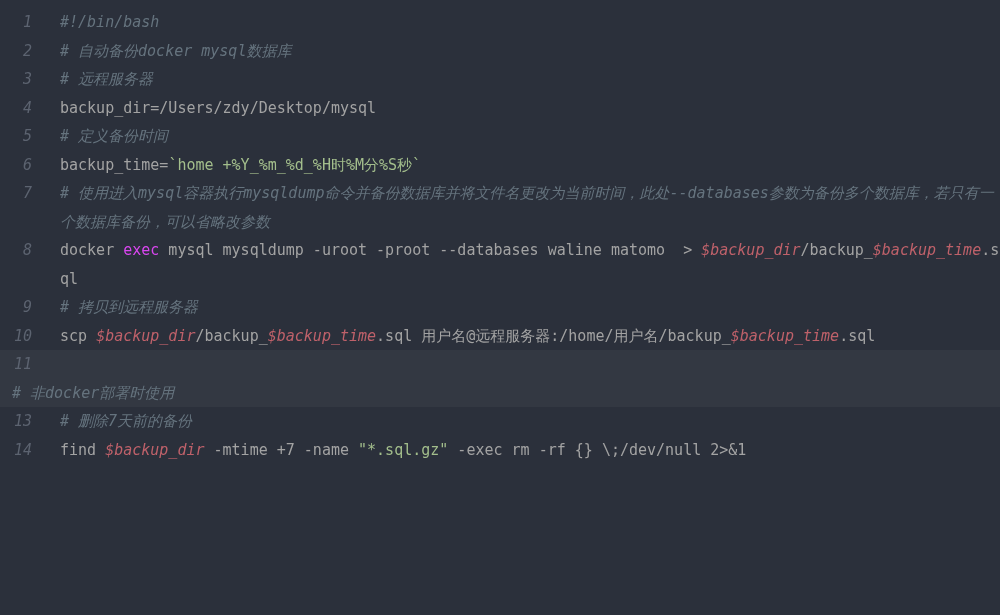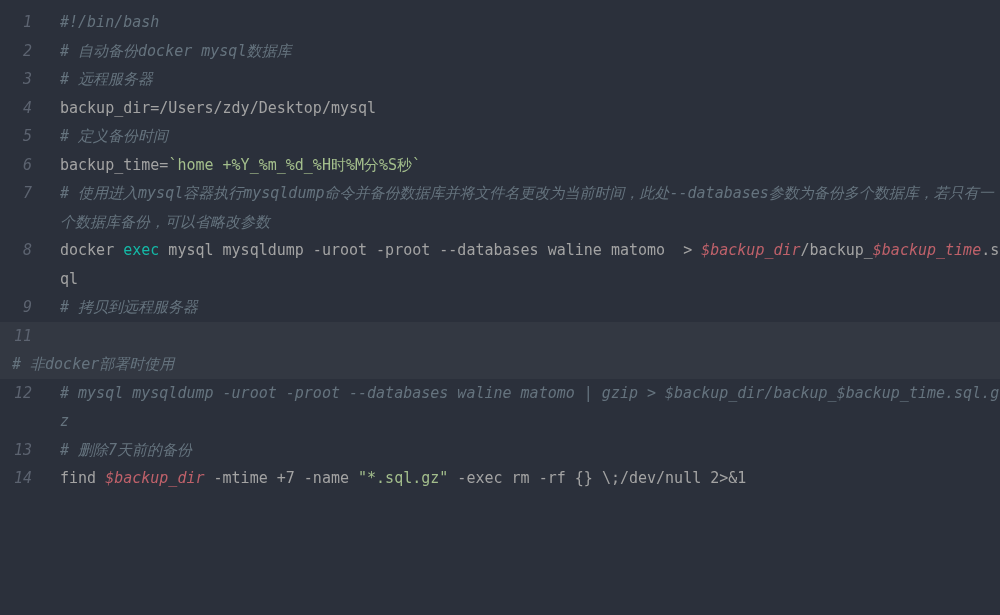--- a/index.html
+++ b/index.html
@@ -38,21 +38,21 @@
   }
   .content {
     flex: 1;
     white-space: pre-wrap;
     word-break: break-all;
     padding-right: 0;
     padding-left: 12px;
   }
   .comment { color: #65737e; }
   .var { color: #bf616a; margin-top: 11px; }
-  .builtin { color: #14b8a6; font-style: normal; }
+  .builtin { color: #d946ef; font-style: normal; }
   .string { color: #a3be8c; font-style: normal; }
   .plain { color: #a3a3a3; font-style: normal; }
 </style>
 </head>
 <body>
 
 <div class="code-container">
 
   <div class="line">
     <div class="gutter">1</div>
@@ -92,30 +92,30 @@
   <div class="line">
     <div class="gutter">8</div>
     <div class="content"><span class="plain">docker </span><span class="builtin">exec</span><span class="plain"> mysql mysqldump -uroot -proot --databases waline matomo  &gt; </span><span class="var">$backup_dir</span><span class="plain">/backup_</span><span class="var">$backup_time</span><span class="plain">.sql</span></div>
   </div>
 
   <div class="line">
     <div class="gutter">9</div>
     <div class="content"><span class="comment"># 拷贝到远程服务器</span></div>
   </div>
 
+  <div class="line">
+    <div class="gutter">10</div>
+    <div class="content"><span class="plain">scp </span><span class="var">$backup_dir</span><span class="plain">/backup_</span><span class="var">$backup_time</span><span class="plain">.sql 用户名@远程服务器:/home/用户名/backup_</span><span class="var">$backup_time</span><span class="plain">.sql</span></div>
+  </div>
 
   <div class="line highlight">
     <div class="gutter">11</div>
     <div class="content"><span class="comment"># 非docker部署时使用</span></div>
   </div>
 
-  <div class="line">
-    <div class="gutter">12</div>
-    <div class="content"><span class="comment"># mysql mysqldump -uroot -proot --databases waline matomo | gzip &gt; $backup_dir/backup_$backup_time.sql.gz</span></div>
-  </div>
 
   <div class="line">
     <div class="gutter">13</div>
     <div class="content"><span class="comment"># 删除7天前的备份</span></div>
   </div>
 
   <div class="line">
     <div class="gutter">14</div>
     <div class="content"><span class="plain">find </span><span class="var">$backup_dir</span><span class="plain"> -mtime +7 -name </span><span class="string">"*.sql.gz"</span><span class="plain"> -exec rm -rf {} </span><span class="plain">\;</span><span class="plain">/dev/null 2&gt;&amp;1</span></div>
   </div>

